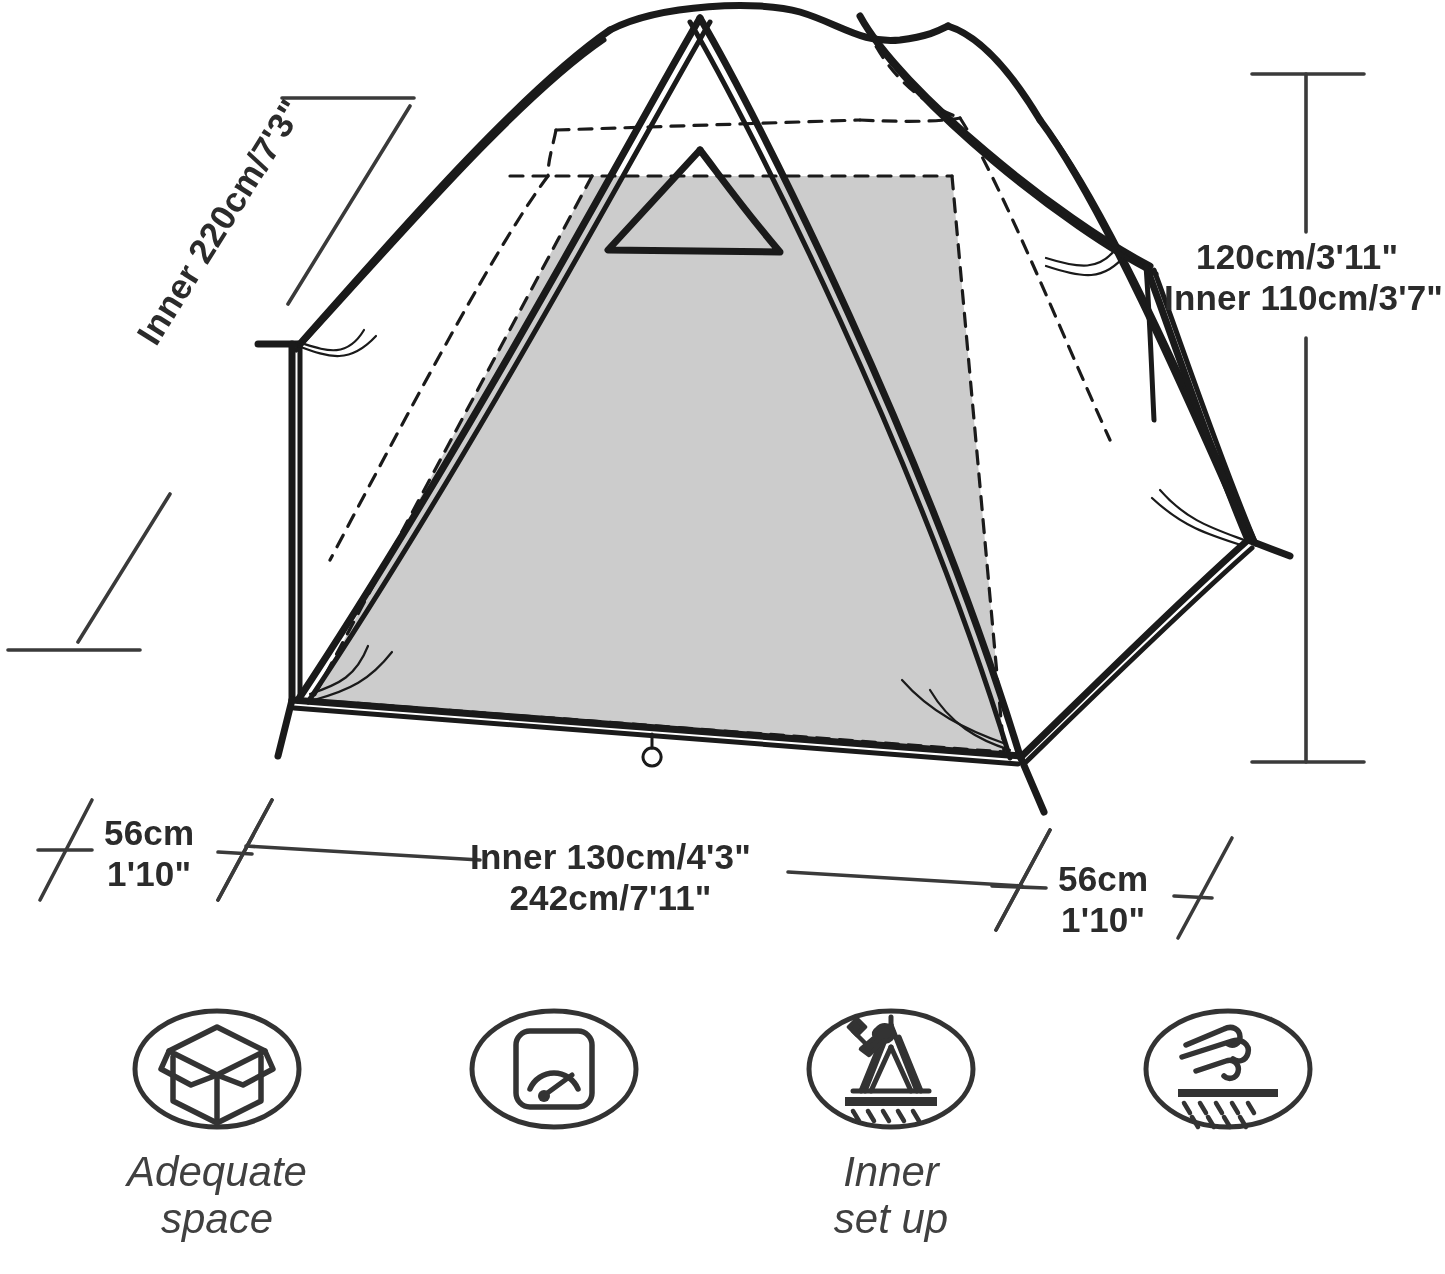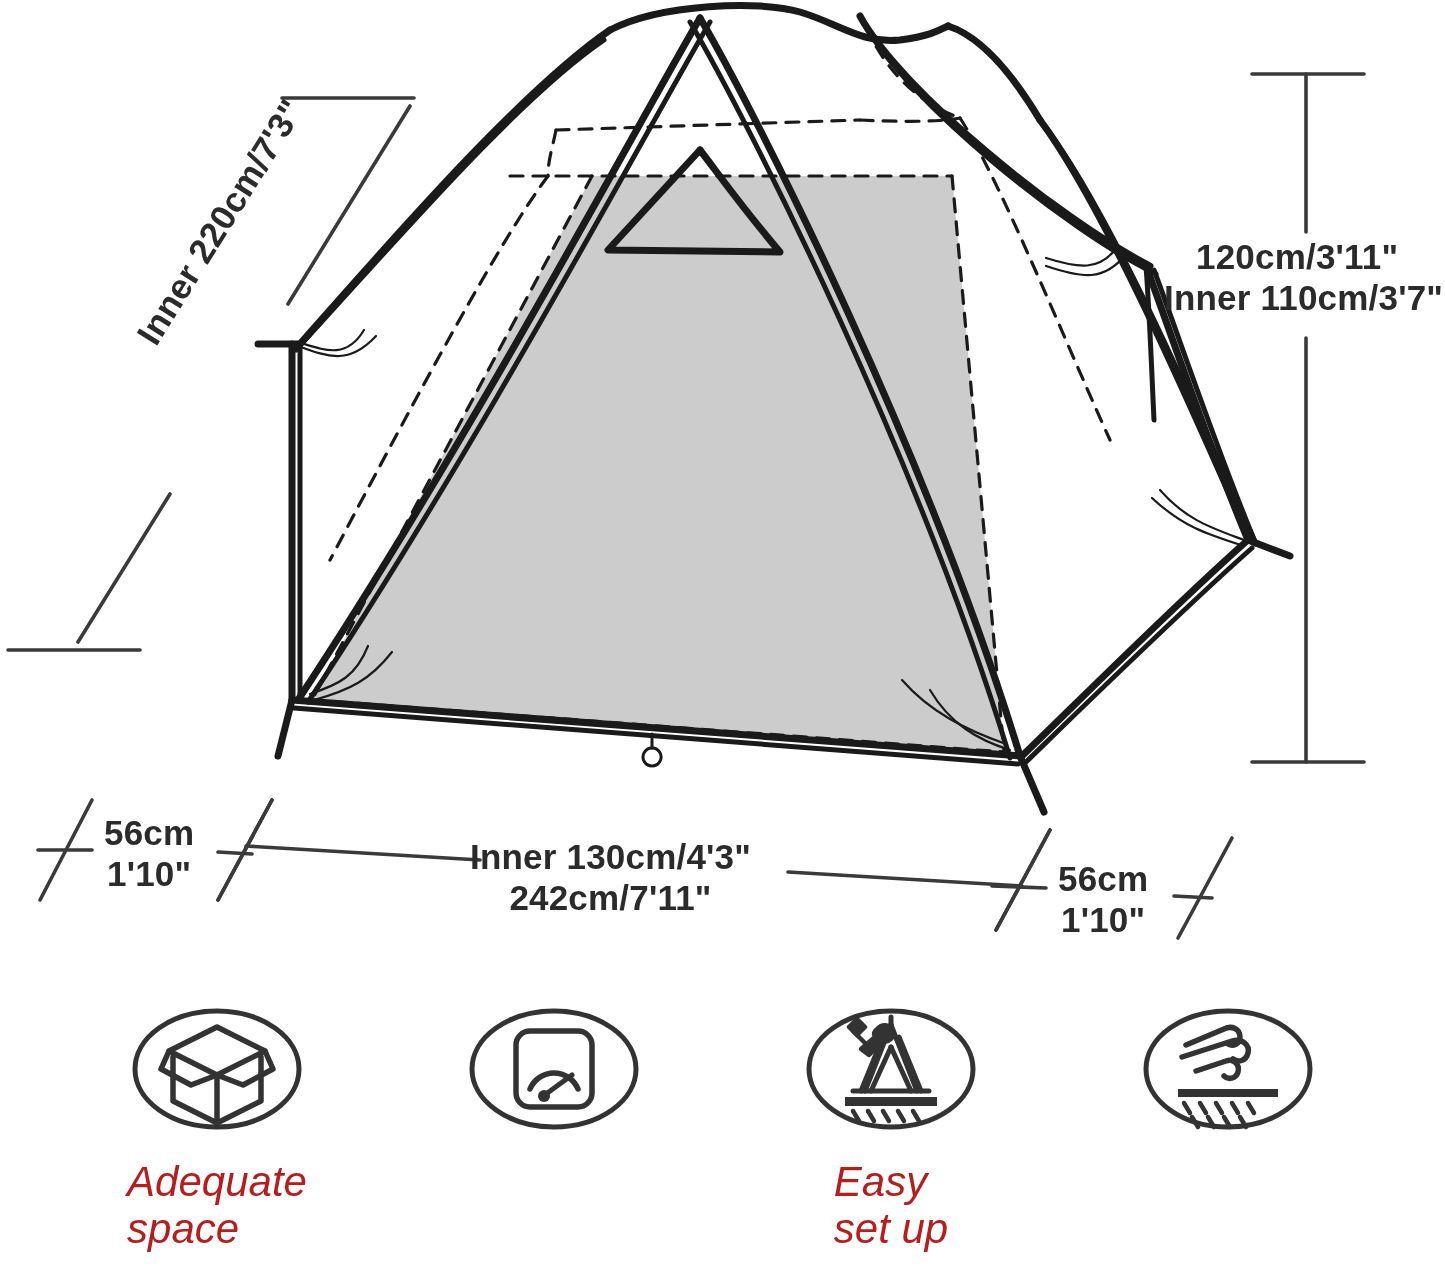--- a/index.html
+++ b/index.html
@@ -86,28 +86,28 @@
     align-items: center;
   }
   .feature .icon-wrap {
     width: 200px;
     height: 150px;
     display: flex;
     align-items: center;
     justify-content: center;
   }
   .feature .caption {
-    margin-top: 13px;
+    margin-top: 3px;
     font-family: "Liberation Sans", sans-serif;
     font-style: italic;
     font-weight: normal;
     font-size: 42px;
     line-height: 1.12;
-    color: #b91c1c;
-    text-align: left;
+    color: #404040;
+    text-align: center;
     white-space: pre-line;
   }
 </style>
 </head>
 <body>
 
 <div id="stage">
 
   <svg id="diagram" viewBox="0 0 1445 1274">
     <defs>
@@ -325,21 +325,21 @@
             <path d="M 107 116 L 113 126"></path>
             <path d="M 122 116 L 128 126"></path>
           </g>
           <g fill="none" stroke="#333333" stroke-width="4.5" stroke-linecap="round" stroke-linejoin="round">
             <path d="M 62 36 L 78 52"></path>
             <path d="M 58 32 L 66 24 L 74 32 L 66 40 Z" fill="#333333"></path>
             <path d="M 86 34 C 92 28 100 30 102 36 C 104 42 98 48 92 46 L 78 60 L 70 54 L 84 42 C 82 38 83 36 86 34 Z" fill="#333333"></path>
           </g>
         </svg>
       </div>
-      <div class="caption">Easy
+      <div class="caption">Inner
 set up</div>
     </div>
 
     <div class="feature">
       <div class="icon-wrap">
         <svg width="200" height="150" viewBox="0 0 200 150">
           <ellipse cx="100" cy="74" rx="82" ry="58" fill="none" stroke="#333333" stroke-width="5"></ellipse>
           <g fill="none" stroke="#333333" stroke-width="5.5" stroke-linecap="round" stroke-linejoin="round">
             <path d="M 58 50 L 96 34 C 104 30 112 34 112 42 C 112 49 105 52 100 49"></path>
             <path d="M 54 62 L 104 46 C 114 43 122 50 120 58 C 118 66 110 68 105 64"></path>

